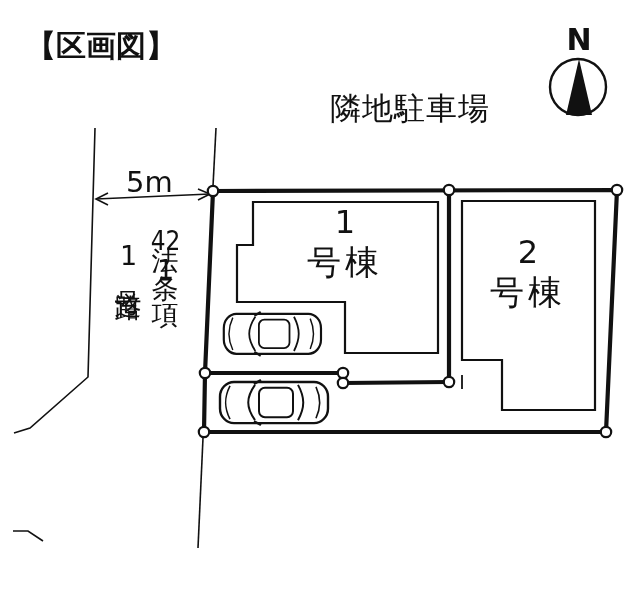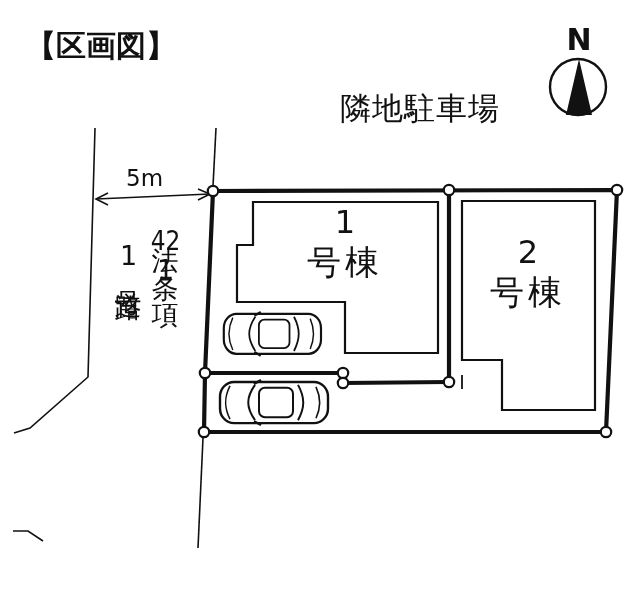--- a/index.html
+++ b/index.html
@@ -2,24 +2,24 @@
 <html><head>
 <meta charset="utf-8">
 <style>
   html,body{margin:0;padding:0;background:#fff;}
   #stage{
     position:relative;width:640px;height:590px;background:#fff;overflow:hidden;
     font-family:"DejaVu Sans","Liberation Sans",sans-serif;color:#111;
   }
   .txt{position:absolute;white-space:nowrap;color:#111;}
   .title{left:26px;top:26px;font-size:30px;font-weight:700;letter-spacing:0px;}
-  .neighbor-top{left:330px;top:88px;font-size:31px;letter-spacing:1px;margin-left:10px;}
+  .neighbor-top{left:330px;top:88px;font-size:31px;letter-spacing:1px;}
   .neighbor-bottom{left:343px;top:489px;font-size:31px;letter-spacing:1px;}
   .n-label{left:562px;top:22px;width:34px;text-align:center;font-size:30px;font-weight:700;}
-  .dim-label{left:126px;top:165px;font-size:23px;}
+  .dim-label{left:126px;top:165px;font-size:29px;}
   .vtext{
     position:absolute;writing-mode:vertical-rl;text-orientation:mixed;
     font-size:27px;line-height:38px;letter-spacing:2px;color:#111;
   }
   .vcol1{left:146px;top:225px;}
   .vcol2{left:109px;top:242px;}
   .tcy{text-combine-upright:all;-webkit-text-combine:horizontal;}
   .bldg-label{position:absolute;width:180px;text-align:center;color:#111;}
   .bldg-label .num{font-size:32px;line-height:40px;}
   .bldg-label .suffix{font-size:34px;line-height:40px;letter-spacing:4px;}

